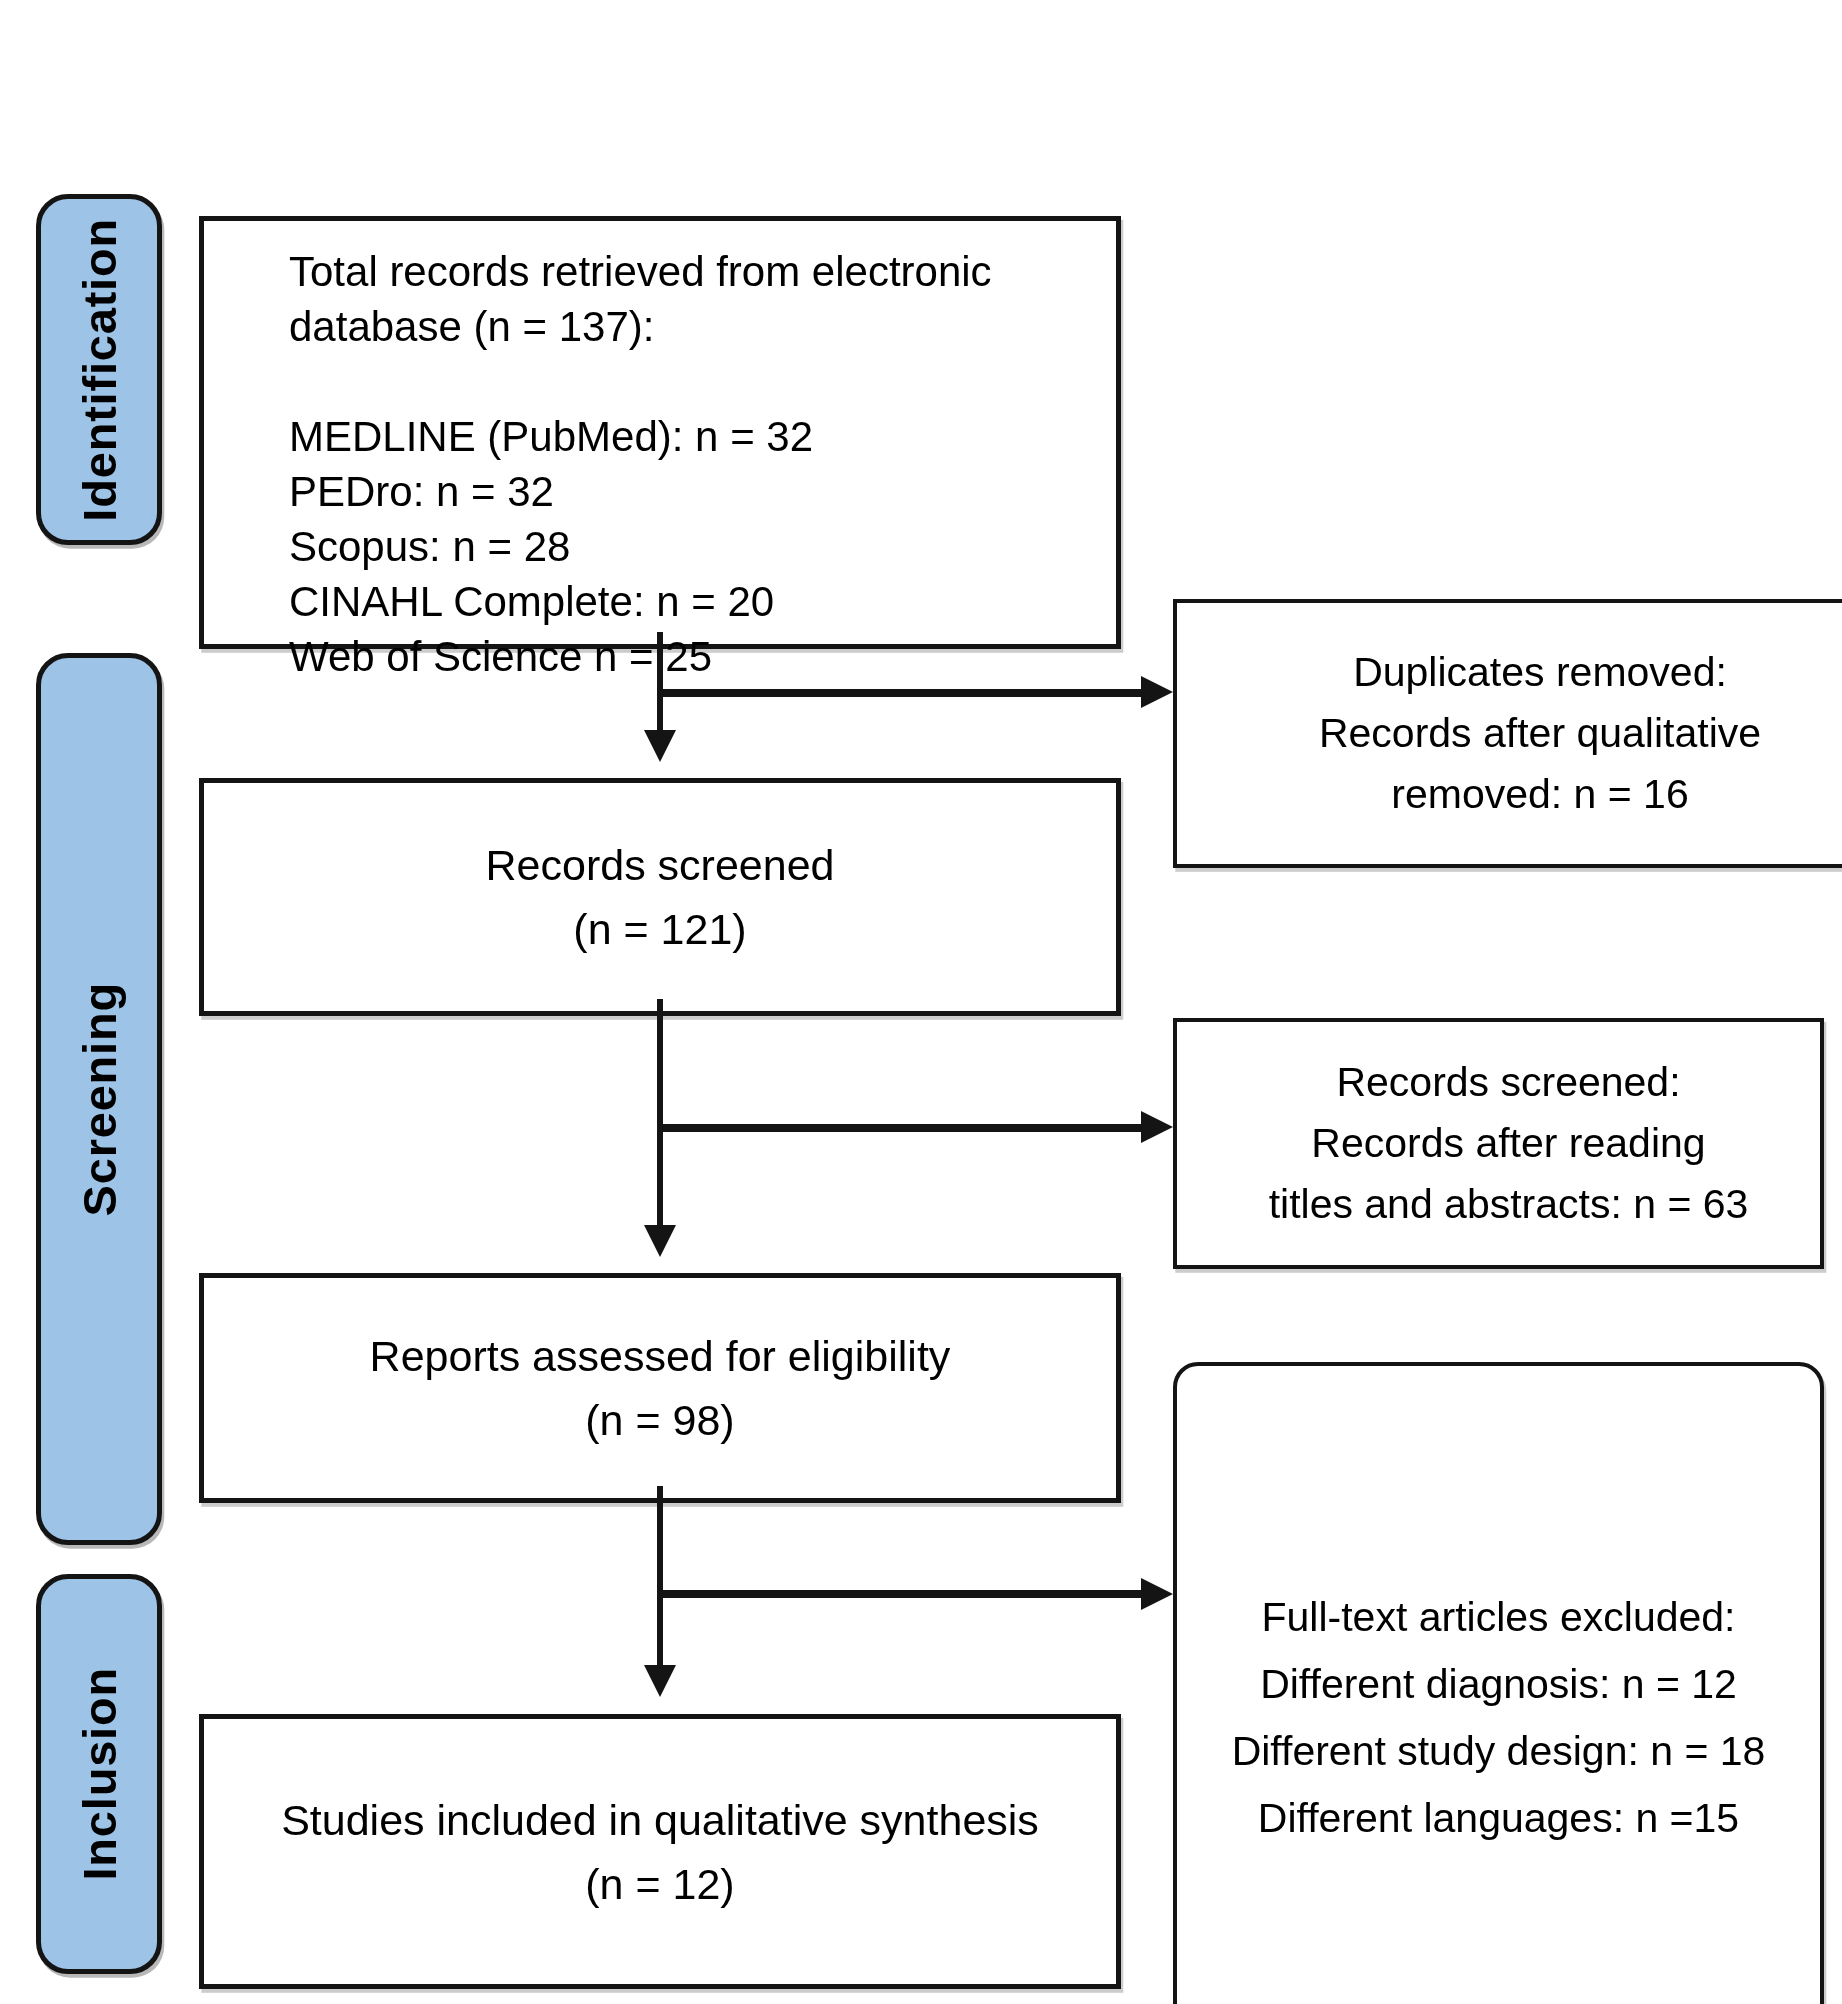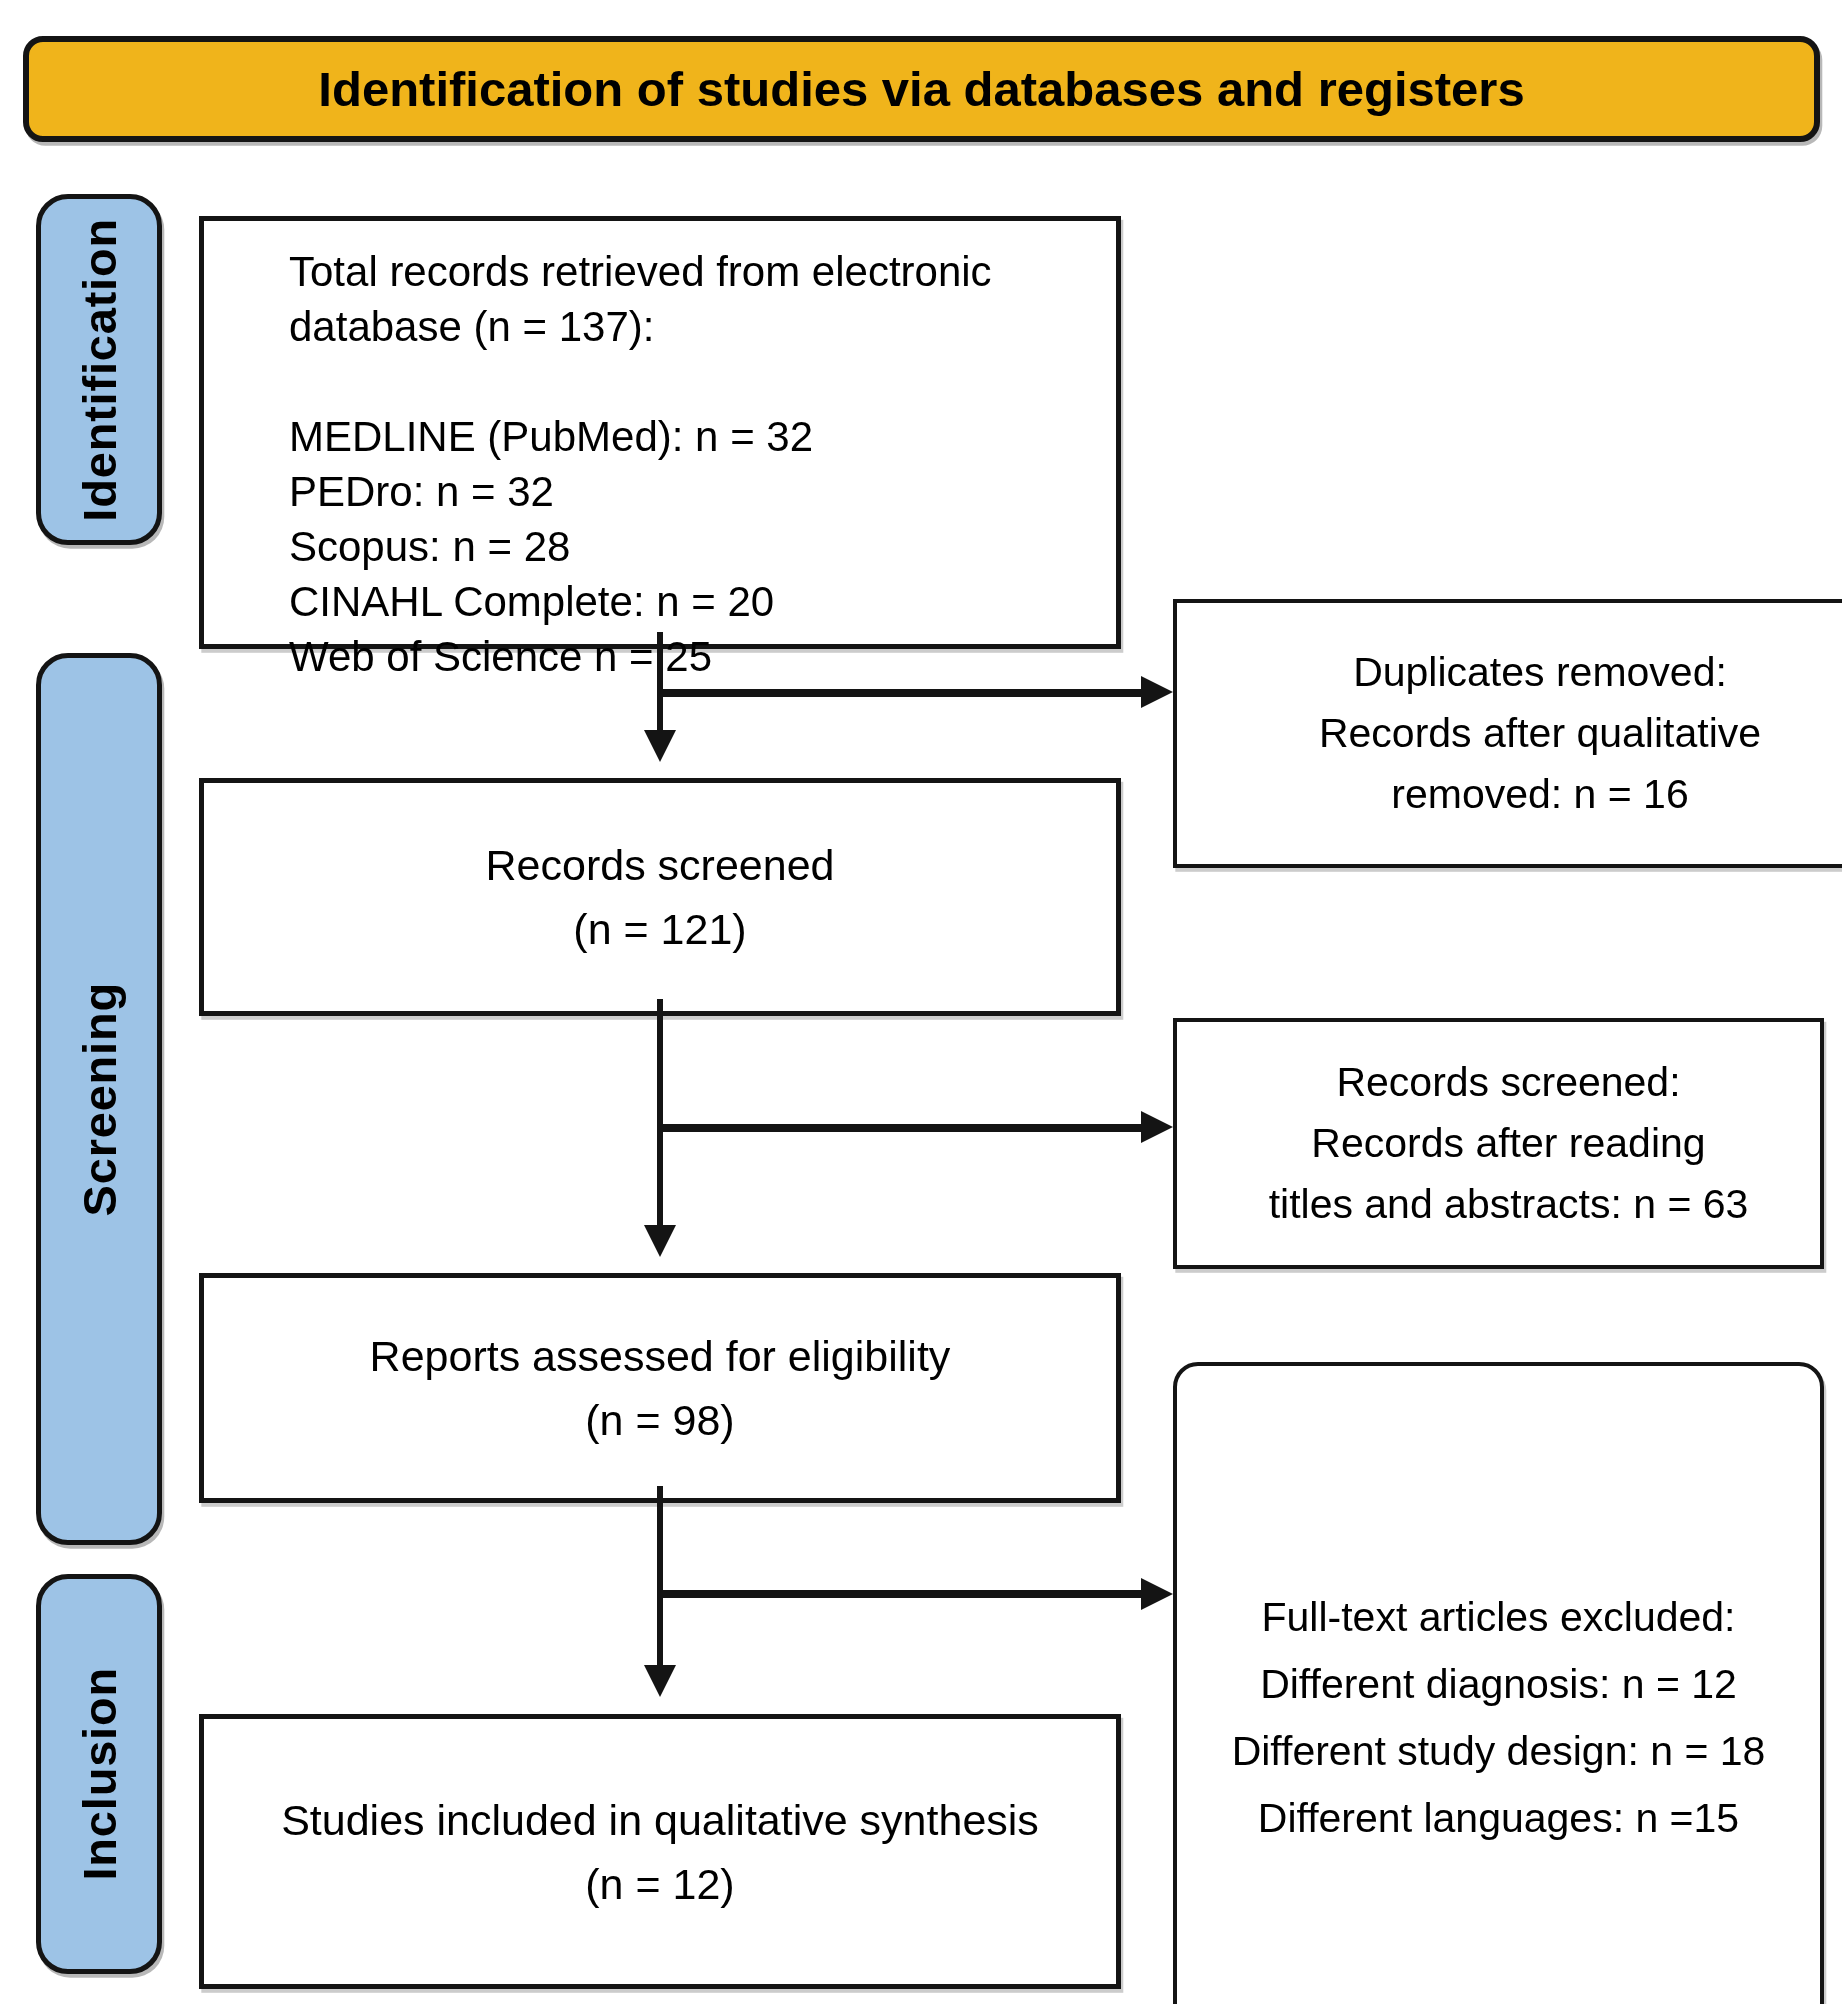--- a/index.html
+++ b/index.html
@@ -68,23 +68,20 @@
     border-top:16.7px solid transparent;
     border-bottom:16.7px solid transparent;
     border-left:32px solid #141414;
   }
 </style>
 </head>
 <body>
 
 <div id="canvas">
 
-  <div class="banner" style="background: rgb(240, 180, 27);">
-    <span>Identification of studies via databases and registers</span>
-  </div>
 
   <div class="stage-tab" style="top: 194px; height: 351px; background: rgb(157, 195, 230);">
     <span class="vtext">Identification</span>
   </div>
   <div class="stage-tab" style="top: 653px; height: 892px; background: rgb(157, 195, 230);">
     <span class="vtext">Screening</span>
   </div>
   <div class="stage-tab" style="top: 1574px; height: 400px; background: rgb(157, 195, 230);">
     <span class="vtext">Inclusion</span>
   </div>

